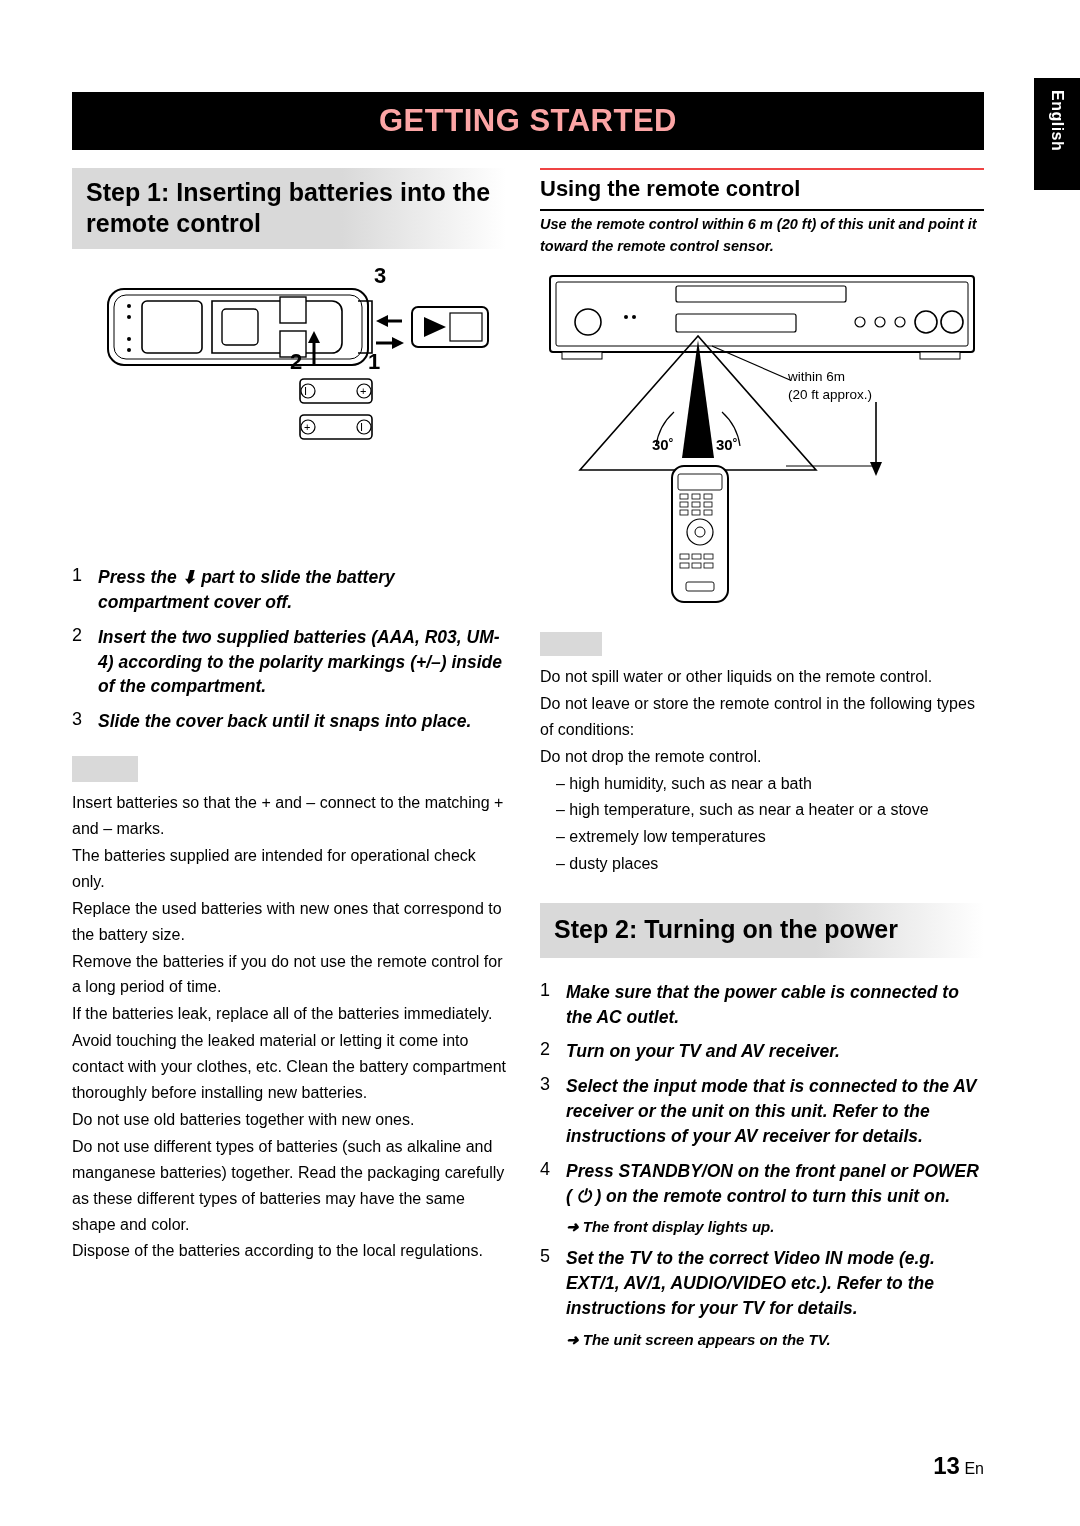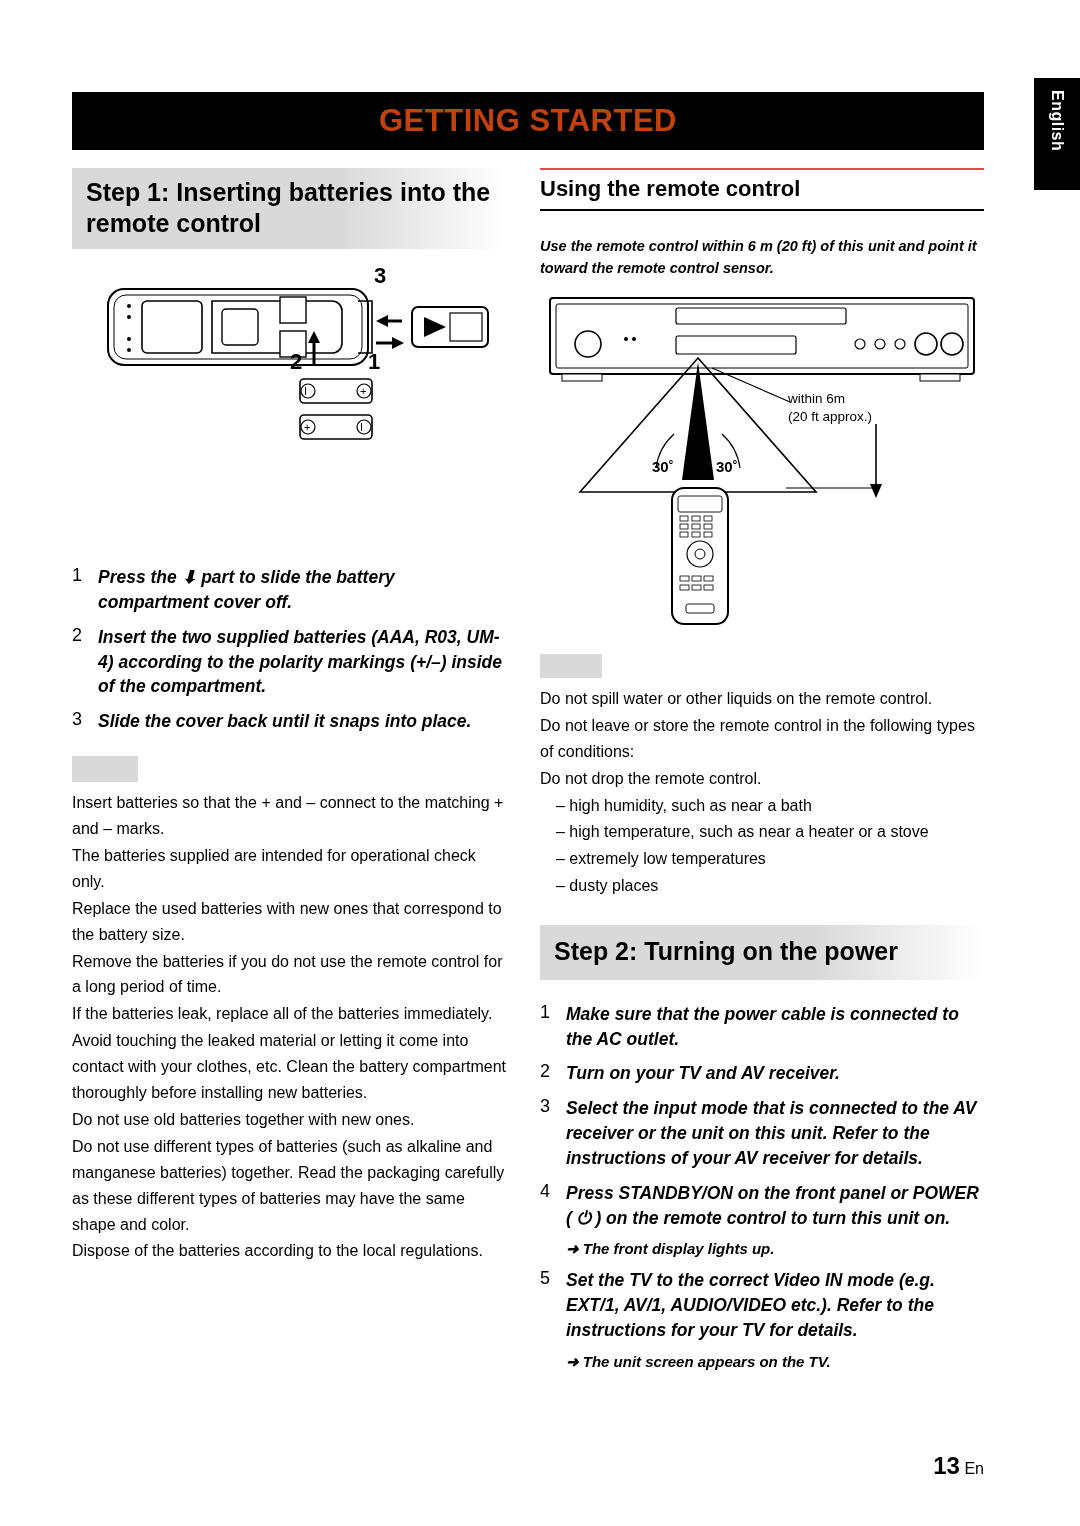--- a/index.html
+++ b/index.html
@@ -26,21 +26,21 @@
     font-size:16px; font-weight:bold; letter-spacing:0.5px;
     white-space:nowrap;
   }
 
   
   .title-bar {
     position:absolute; left:72px; top:92px; width:912px; height:58px;
     background:#000;
   }
   .title-bar h1 {
-    margin:0; color:#c2410c; font-size:31px; font-weight:bold;
+    margin:0; color:#fca5a5; font-size:31px; font-weight:bold;
     letter-spacing:0.5px;
     text-align:center; line-height:58px;
   }
 
   
   .col-left { position:absolute; left:72px; top:168px; width:434px; }
   .col-right { position:absolute; left:540px; top:168px; width:444px; }
 
   .step-head {
     background:linear-gradient(to right,#d9d9d9 0%, #d9d9d9 62%, #ffffff 100%);
@@ -50,21 +50,21 @@
   }
   .step-head.two { padding:11px 14px 13px 14px; }
 
   .sec-head {
     font-size:22px; font-weight:bold;
     border-top:2px solid #ef4444; border-bottom:2px solid #000;
     padding:6px 0 7px 0; margin:0;
   }
   .sec-sub {
     font-size:14.5px; font-style:italic; font-weight:bold; line-height:1.55;
-    margin-top:24px;
+    margin-top:2px;
   }
 
   
   .numlist { margin-top:22px; }
   .numrow { display:flex; margin-bottom:10px; }
   .numrow .n { width:26px; flex:0 0 26px; font-size:18px; font-weight:normal; }
   .numrow .t { font-size:17.5px; font-style:italic; font-weight:bold; line-height:1.42; }
   .arrowline { font-size:15px; font-style:italic; font-weight:bold; margin:2px 0 0 26px; }
 
   

